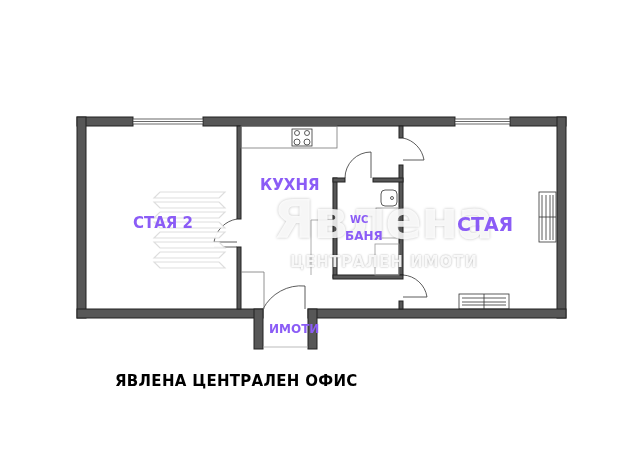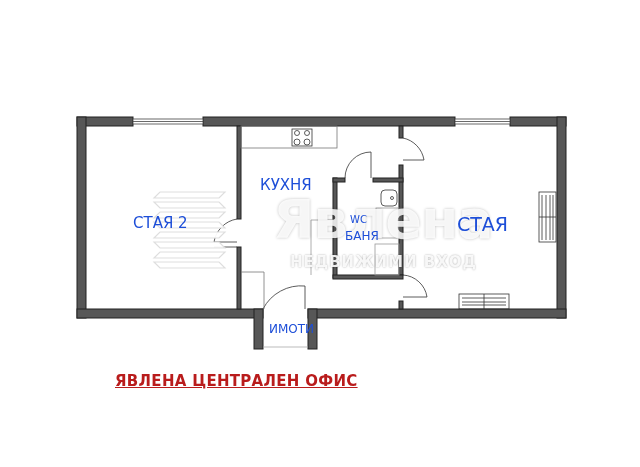--- a/index.html
+++ b/index.html
@@ -1,18 +1,18 @@
 <!DOCTYPE html>
 <html><head>
 <meta charset="utf-8">
 <style>
   html,body{margin:0;padding:0;background:#fff;}
   body{width:640px;height:467px;position:relative;overflow:hidden;font-family:"DejaVu Sans",sans-serif;}
   .plan{position:absolute;left:0;top:0;width:640px;height:467px;}
-  .label{position:absolute;color:#1d4ed8;font-family:"DejaVu Sans",sans-serif;white-space:nowrap;}
+  .label{position:absolute;color:#8b5cf6;font-family:"DejaVu Sans",sans-serif;white-space:nowrap;font-weight:bold;}
   .wm-big{position:absolute;left:273px;top:188px;font-family:"DejaVu Sans",sans-serif;font-weight:bold;font-size:54px;color:rgba(255,255,255,0.85);text-shadow:0 0 3px rgba(0,0,0,0.25);letter-spacing:-1px;}
   .wm-small{position:absolute;left:290px;top:253px;font-family:"DejaVu Sans",sans-serif;font-weight:bold;font-size:15px;color:rgba(255,255,255,0.9);text-shadow:0 0 2px rgba(0,0,0,0.35);letter-spacing:1px;}
   .office{position:absolute;left:115px;top:372px;font-family:"DejaVu Sans",sans-serif;font-weight:bold;font-size:15px;letter-spacing:0.3px;}
 </style>
 </head>
 <body>
 
 <svg class="plan" viewBox="0 0 640 467" xmlns="http://www.w3.org/2000/svg">
   <g fill="#575757" stroke="#222" stroke-width="1">
 
@@ -101,18 +101,18 @@
     <polygon points="160,232 225,232 219,238 154,238"></polygon>
     <polygon points="154,242 219,242 225,248 160,248"></polygon>
     <polygon points="160,252 225,252 219,258 154,258"></polygon>
     <polygon points="154,262 219,262 225,268 160,268"></polygon>
   </g>
 </svg>
 
 <div class="label" style="left:133px;top:214px;font-size:15px;">СТАЯ 2</div>
 <div class="label" style="left:260px;top:176px;font-size:15px;">КУХНЯ</div>
 <div class="wm-big">Явлена</div>
-<div class="wm-small">НЕДВИЖИМИ ВХОД</div>
+<div class="wm-small">ЦЕНТРАЛЕН ИМОТИ</div>
 <div class="label" style="left:350px;top:214px;font-size:10px;">WC</div>
 <div class="label" style="left:345px;top:229px;font-size:12px;">БАНЯ</div>
 <div class="label" style="left:457px;top:213px;font-size:19px;">СТАЯ</div>
 <div class="label" style="left:269px;top:322px;font-size:12px;">ИМОТИ</div>
-<div class="office" style="color:#b91c1c;text-decoration:underline;">ЯВЛЕНА ЦЕНТРАЛЕН ОФИС</div>
+<div class="office" style="color:#000000;">ЯВЛЕНА ЦЕНТРАЛЕН ОФИС</div>
 
 </body></html>

